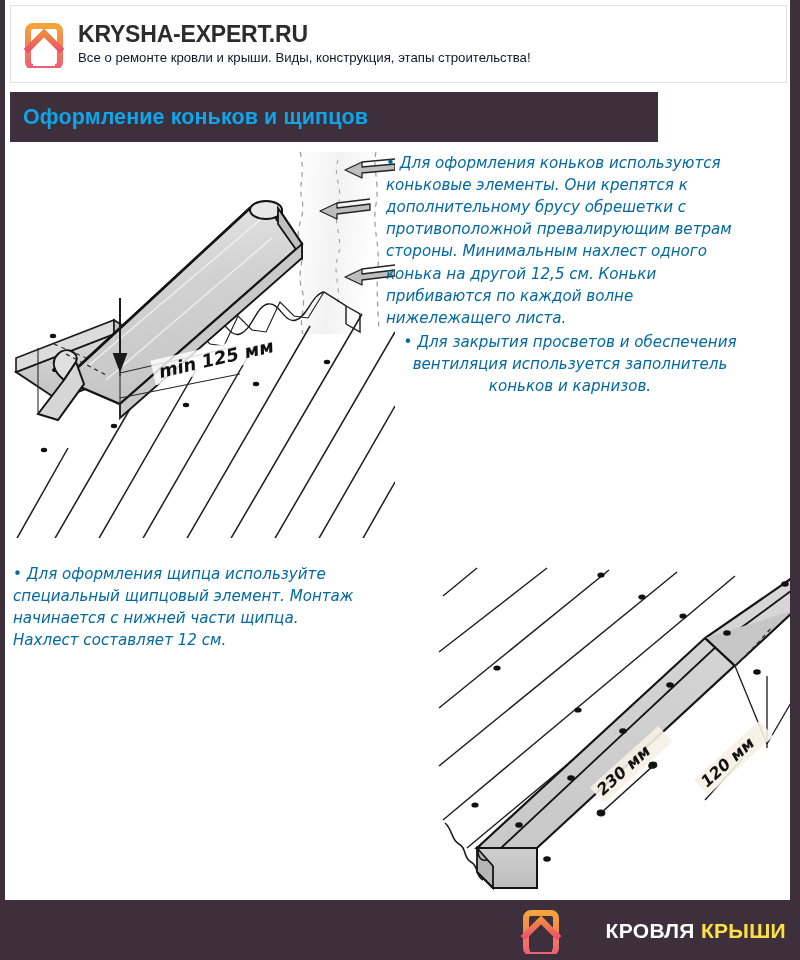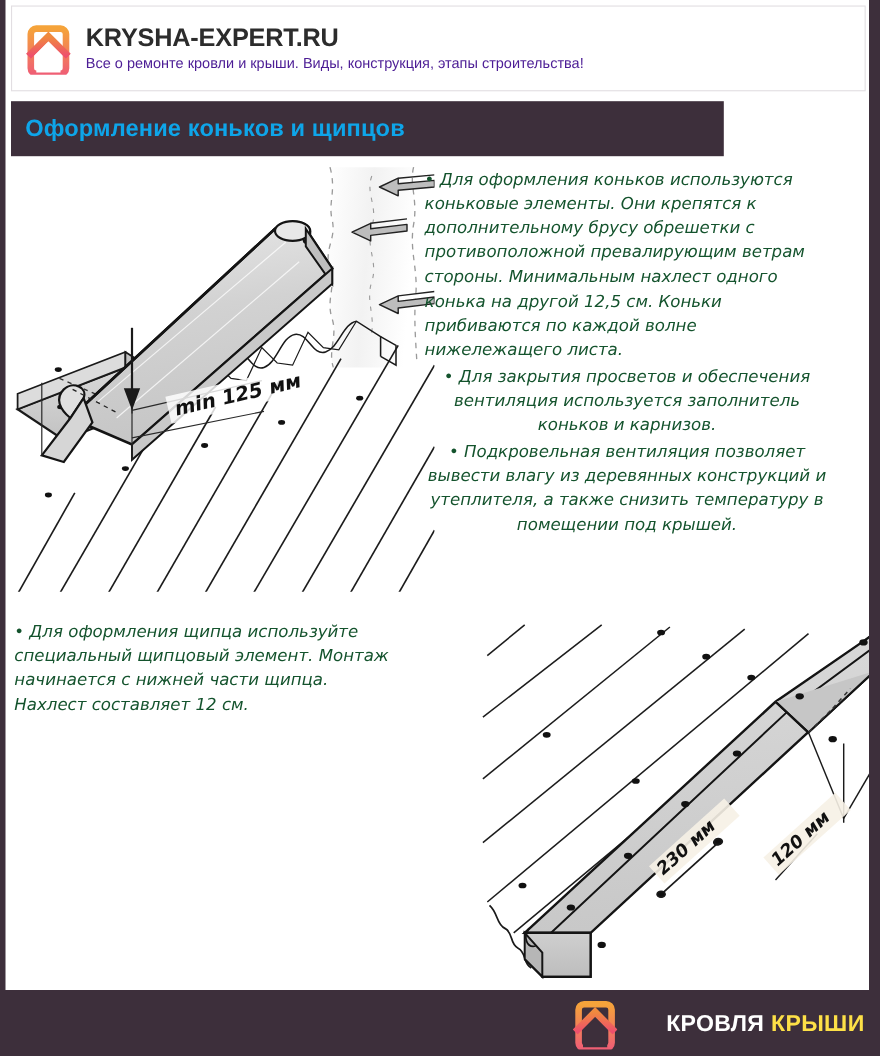--- a/index.html
+++ b/index.html
@@ -59,21 +59,21 @@
   .logo-text-wrap { display: flex; flex-direction: column; justify-content: center; }
   .site-title {
     font-size: 23px;
     font-weight: bold;
     color: #2c2c2c;
     letter-spacing: -0.2px;
     line-height: 1.05;
   }
   .site-tagline {
     font-size: 13.2px;
-    color: #4c1d95;
+    color: #0f172a;
     margin-top: 5px;
     line-height: 1.1;
   }
 
   
   .title-bar {
     position: absolute;
     left: 5px;
     top: 92px;
     width: 648px;
@@ -105,21 +105,21 @@
     top: 548px;
     width: 390px;
     height: 350px;
   }
   .fig-top svg, .fig-bottom svg { display: block; width: 100%; height: 100%; }
 
   
   .copy {
     font-family: "DejaVu Sans", sans-serif;
     font-style: italic;
-    color: #14532d;
+    color: #0369a1;
     font-size: 15.1px;
     line-height: 1.465;
   }
   .copy p { margin: 0 0 0 0; }
   .copy p + p { margin-top: 2px; text-align: center; }
   .copy .b::before {
     content: "\2022\00a0";
     font-style: normal;
   }
 
@@ -332,21 +332,20 @@
         <g transform="translate(150,228) rotate(-13)">
           <rect x="-6" y="-17" width="138" height="25" fill="#ffffff" opacity="0.82"></rect>
           <text class="dim-label" x="0" y="2" font-size="18">min 125 мм</text>
         </g>
       </svg>
     </div>
 
     <div class="copy copy-right">
       <p class="b">Для оформления коньков используются коньковые элементы. Они крепятся к дополнительному брусу обрешетки с противоположной превалирующим ветрам стороны. Минимальным нахлест одного конька на другой 12,5 см. Коньки прибиваются по каждой волне нижележащего листа.</p>
       <p class="b">Для закрытия просветов и обеспечения вентиляция используется заполнитель коньков и карнизов.</p>
-      <p class="b">Подкровельная вентиляция позволяет вывести влагу из деревянных конструкций и утеплителя, а также снизить температуру в помещении под крышей.</p>
     </div>
 
     <div class="copy copy-left">
       <p class="b">Для оформления щипца используйте специальный щипцовый элемент. Монтаж начинается с нижней части щипца. Нахлест составляет 12 см.</p>
     </div>
 
     <div class="fig-bottom">
       <svg viewBox="0 0 390 350" xmlns="http://www.w3.org/2000/svg">
         <defs>
           <linearGradient id="gTop" x1="0" y1="0" x2="0.1" y2="1">

